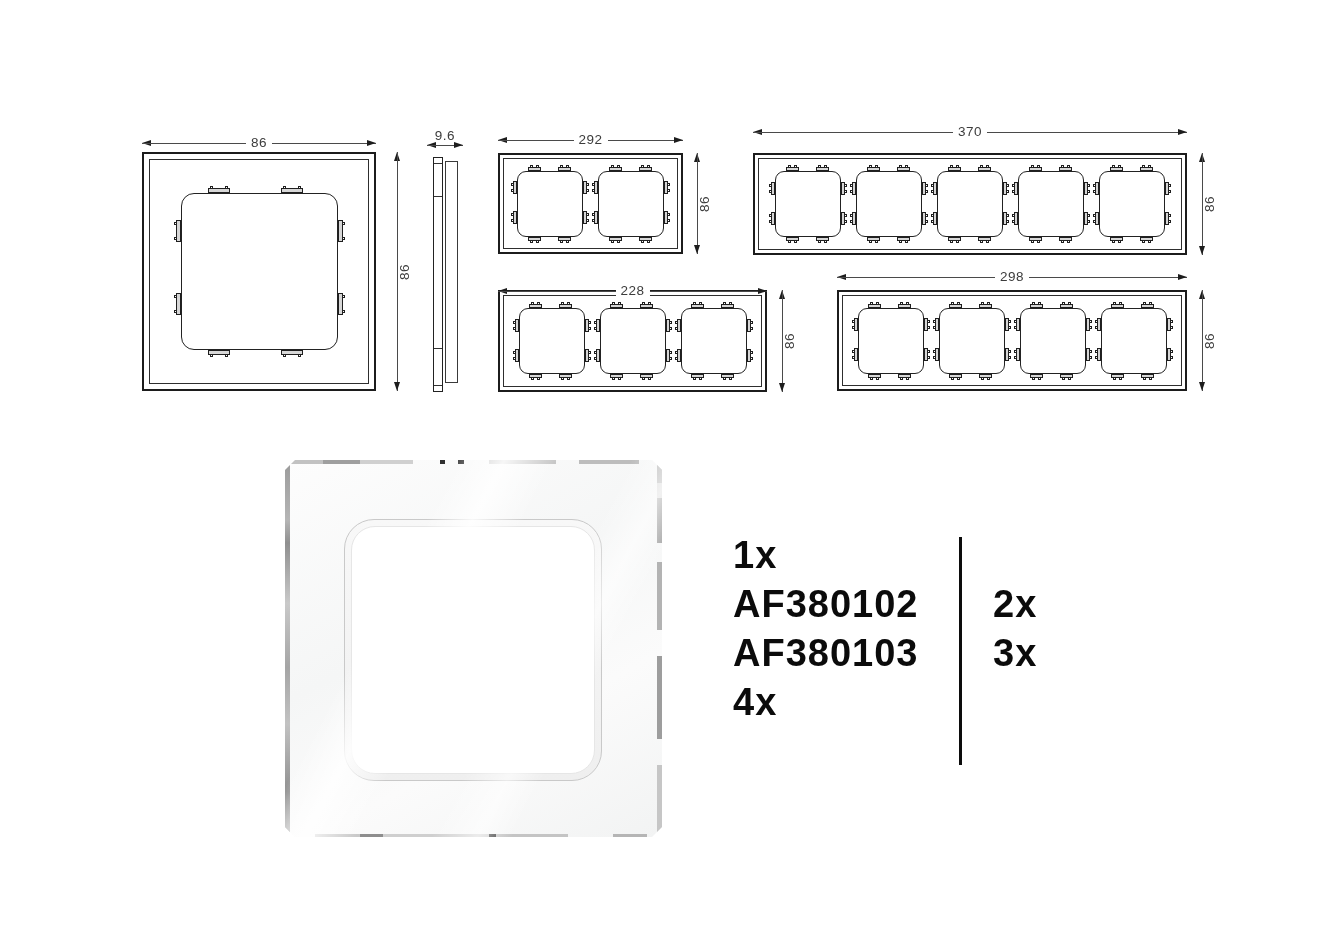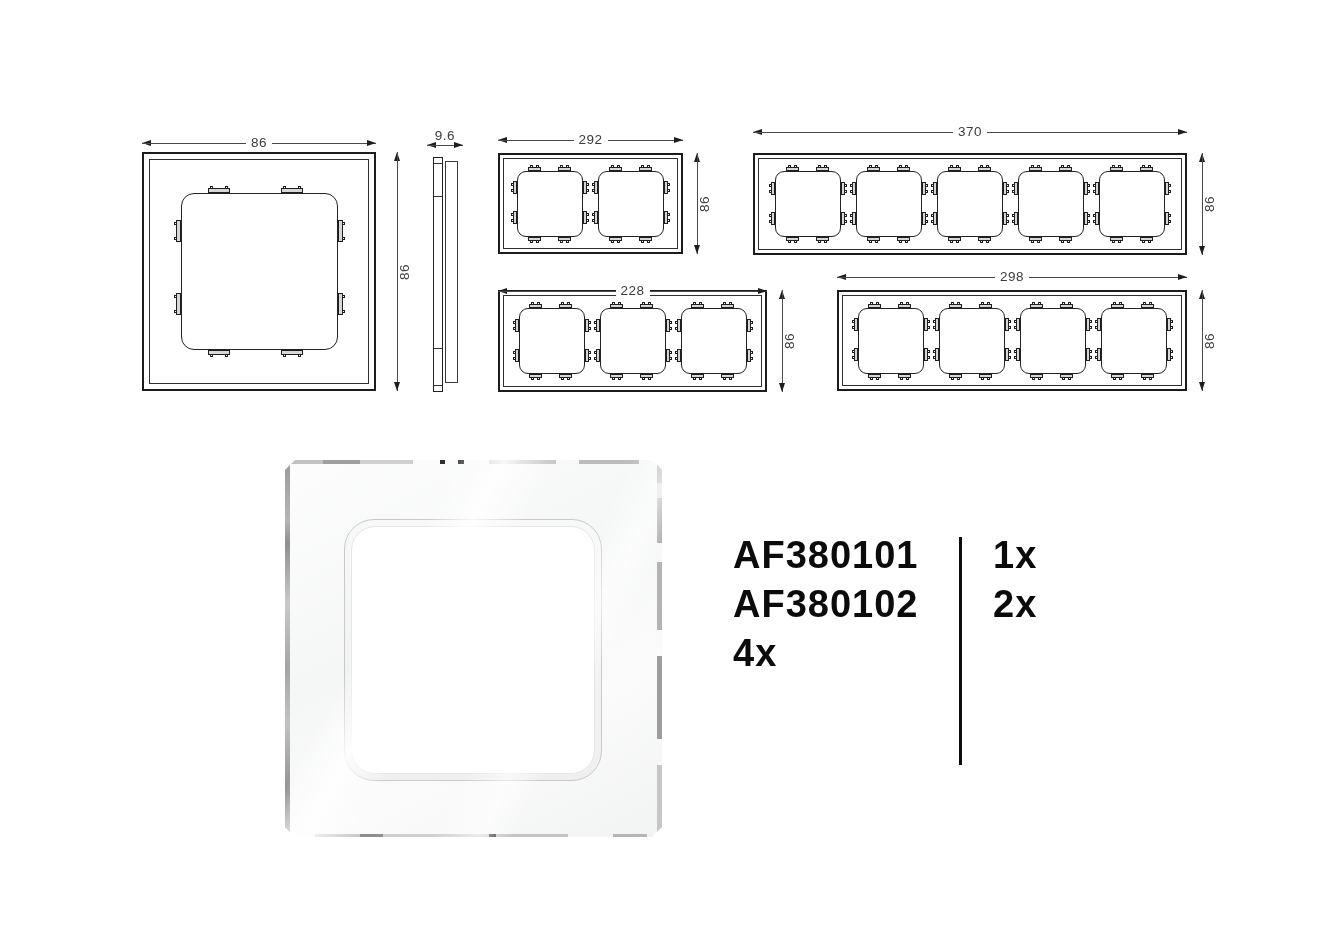--- a/index.html
+++ b/index.html
@@ -363,26 +363,29 @@
     <span class="edge-r"></span>
     <span class="edge-t"></span>
     <span class="edge-b"></span>
     <div class="photo-open">
       <div class="photo-open-inner"></div>
     </div>
   </div>
 
   <div class="plist">
     <div class="row">
-      <span class="code">AF380101</span>
       <span class="qty">1x</span>
     </div>
     <div class="row">
       <span class="code">AF380102</span>
       <span class="qty">2x</span>
     </div>
     <div class="row">
+      <span class="code">AF380103</span>
+      <span class="qty">3x</span>
+    </div>
+    <div class="row">
       <span class="qty">4x</span>
     </div>
   </div>
   <div class="pdivider"></div>
 
 </div>
 
 </body></html>

